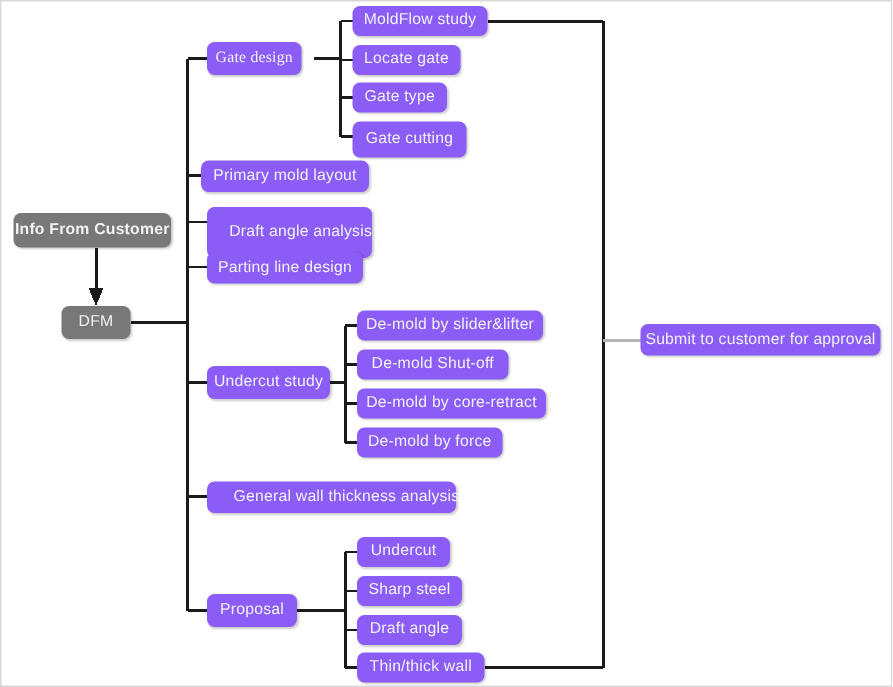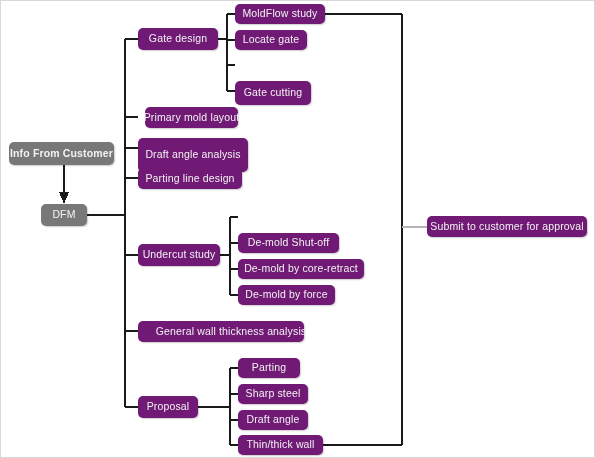--- a/index.html
+++ b/index.html
@@ -21,21 +21,21 @@
   }
   #edge-layer {
     position: absolute;
     left: 0;
     top: 0;
     width: 595px;
     height: 458px;
   }
   .node {
     position: absolute;
-    background: #701a75;
+    background: #8b5cf6;
     color: #f2f2f2;
     border-radius: 5px;
     box-sizing: border-box;
     display: flex;
     align-items: center;
     justify-content: center;
     font-family: "Liberation Sans", sans-serif;
     font-size: 10.5px;
     line-height: 1.1;
     letter-spacing: 0.15px;
@@ -103,53 +103,59 @@
   </svg>
 
   <div class="node root" style="left:8px; top:141px; width:105px; height:23px;font-weight:bold;">
     <span class="node-label">Info From Customer</span>
   </div>
 
   <div class="node root" style="left:40px; top:203px; width:46px; height:22px;">
     <span class="node-label">DFM</span>
   </div>
 
-  <div class="node" style="left:137px; top:27px; width:80px; height:22px;">
+  <div class="node" style="left:137px; top:27px; width:63px; height:22px;font-family:Liberation Serif, serif;">
     <span class="node-label">Gate design</span>
   </div>
 
   <div class="node" style="left:234px; top:3px; width:90px; height:20px;">
     <span class="node-label">MoldFlow study</span>
   </div>
 
   <div class="node" style="left:234px; top:29px; width:72px; height:20px;">
     <span class="node-label">Locate gate</span>
   </div>
 
+  <div class="node" style="left:234px; top:54px; width:63px; height:20px;">
+    <span class="node-label">Gate type</span>
+  </div>
 
   <div class="node" style="left:234px; top:80px; width:76px; height:24px;">
     <span class="node-label">Gate cutting</span>
   </div>
 
-  <div class="node" style="left:144px; top:106px; width:93px; height:21px;">
+  <div class="node" style="left:133px; top:106px; width:112px; height:21px;">
     <span class="node-label">Primary mold layout</span>
   </div>
 
-  <div class="node" style="left:137px; top:137px; width:110px; height:34px;">
+  <div class="node" style="left:137px; top:137px; width:110px; height:34px;justify-content:flex-end;">
     <span class="node-label">Draft angle analysis</span>
   </div>
 
   <div class="node" style="left:137px; top:167px; width:104px; height:21px;">
     <span class="node-label">Parting line  design</span>
   </div>
 
   <div class="node" style="left:137px; top:243px; width:82px; height:22px;">
     <span class="node-label">Undercut study</span>
   </div>
 
+  <div class="node" style="left:237px; top:206px; width:124px; height:20px;">
+    <span class="node-label">De-mold by slider&amp;lifter</span>
+  </div>
 
   <div class="node" style="left:237px; top:232px; width:101px; height:20px;">
     <span class="node-label">De-mold Shut-off</span>
   </div>
 
   <div class="node" style="left:237px; top:258px; width:126px; height:20px;">
     <span class="node-label">De-mold by  core-retract</span>
   </div>
 
   <div class="node" style="left:237px; top:284px; width:97px; height:20px;">
@@ -158,21 +164,21 @@
 
   <div class="node" style="left:137px; top:320px; width:166px; height:21px;padding-left:20px;">
     <span class="node-label">General wall thickness analysis</span>
   </div>
 
   <div class="node" style="left:137px; top:395px; width:60px; height:22px;">
     <span class="node-label">Proposal</span>
   </div>
 
   <div class="node" style="left:237px; top:357px; width:62px; height:20px;">
-    <span class="node-label">Parting</span>
+    <span class="node-label">Undercut</span>
   </div>
 
   <div class="node" style="left:237px; top:383px; width:70px; height:20px;">
     <span class="node-label">Sharp steel</span>
   </div>
 
   <div class="node" style="left:237px; top:409px; width:70px; height:20px;">
     <span class="node-label">Draft angle</span>
   </div>
 

